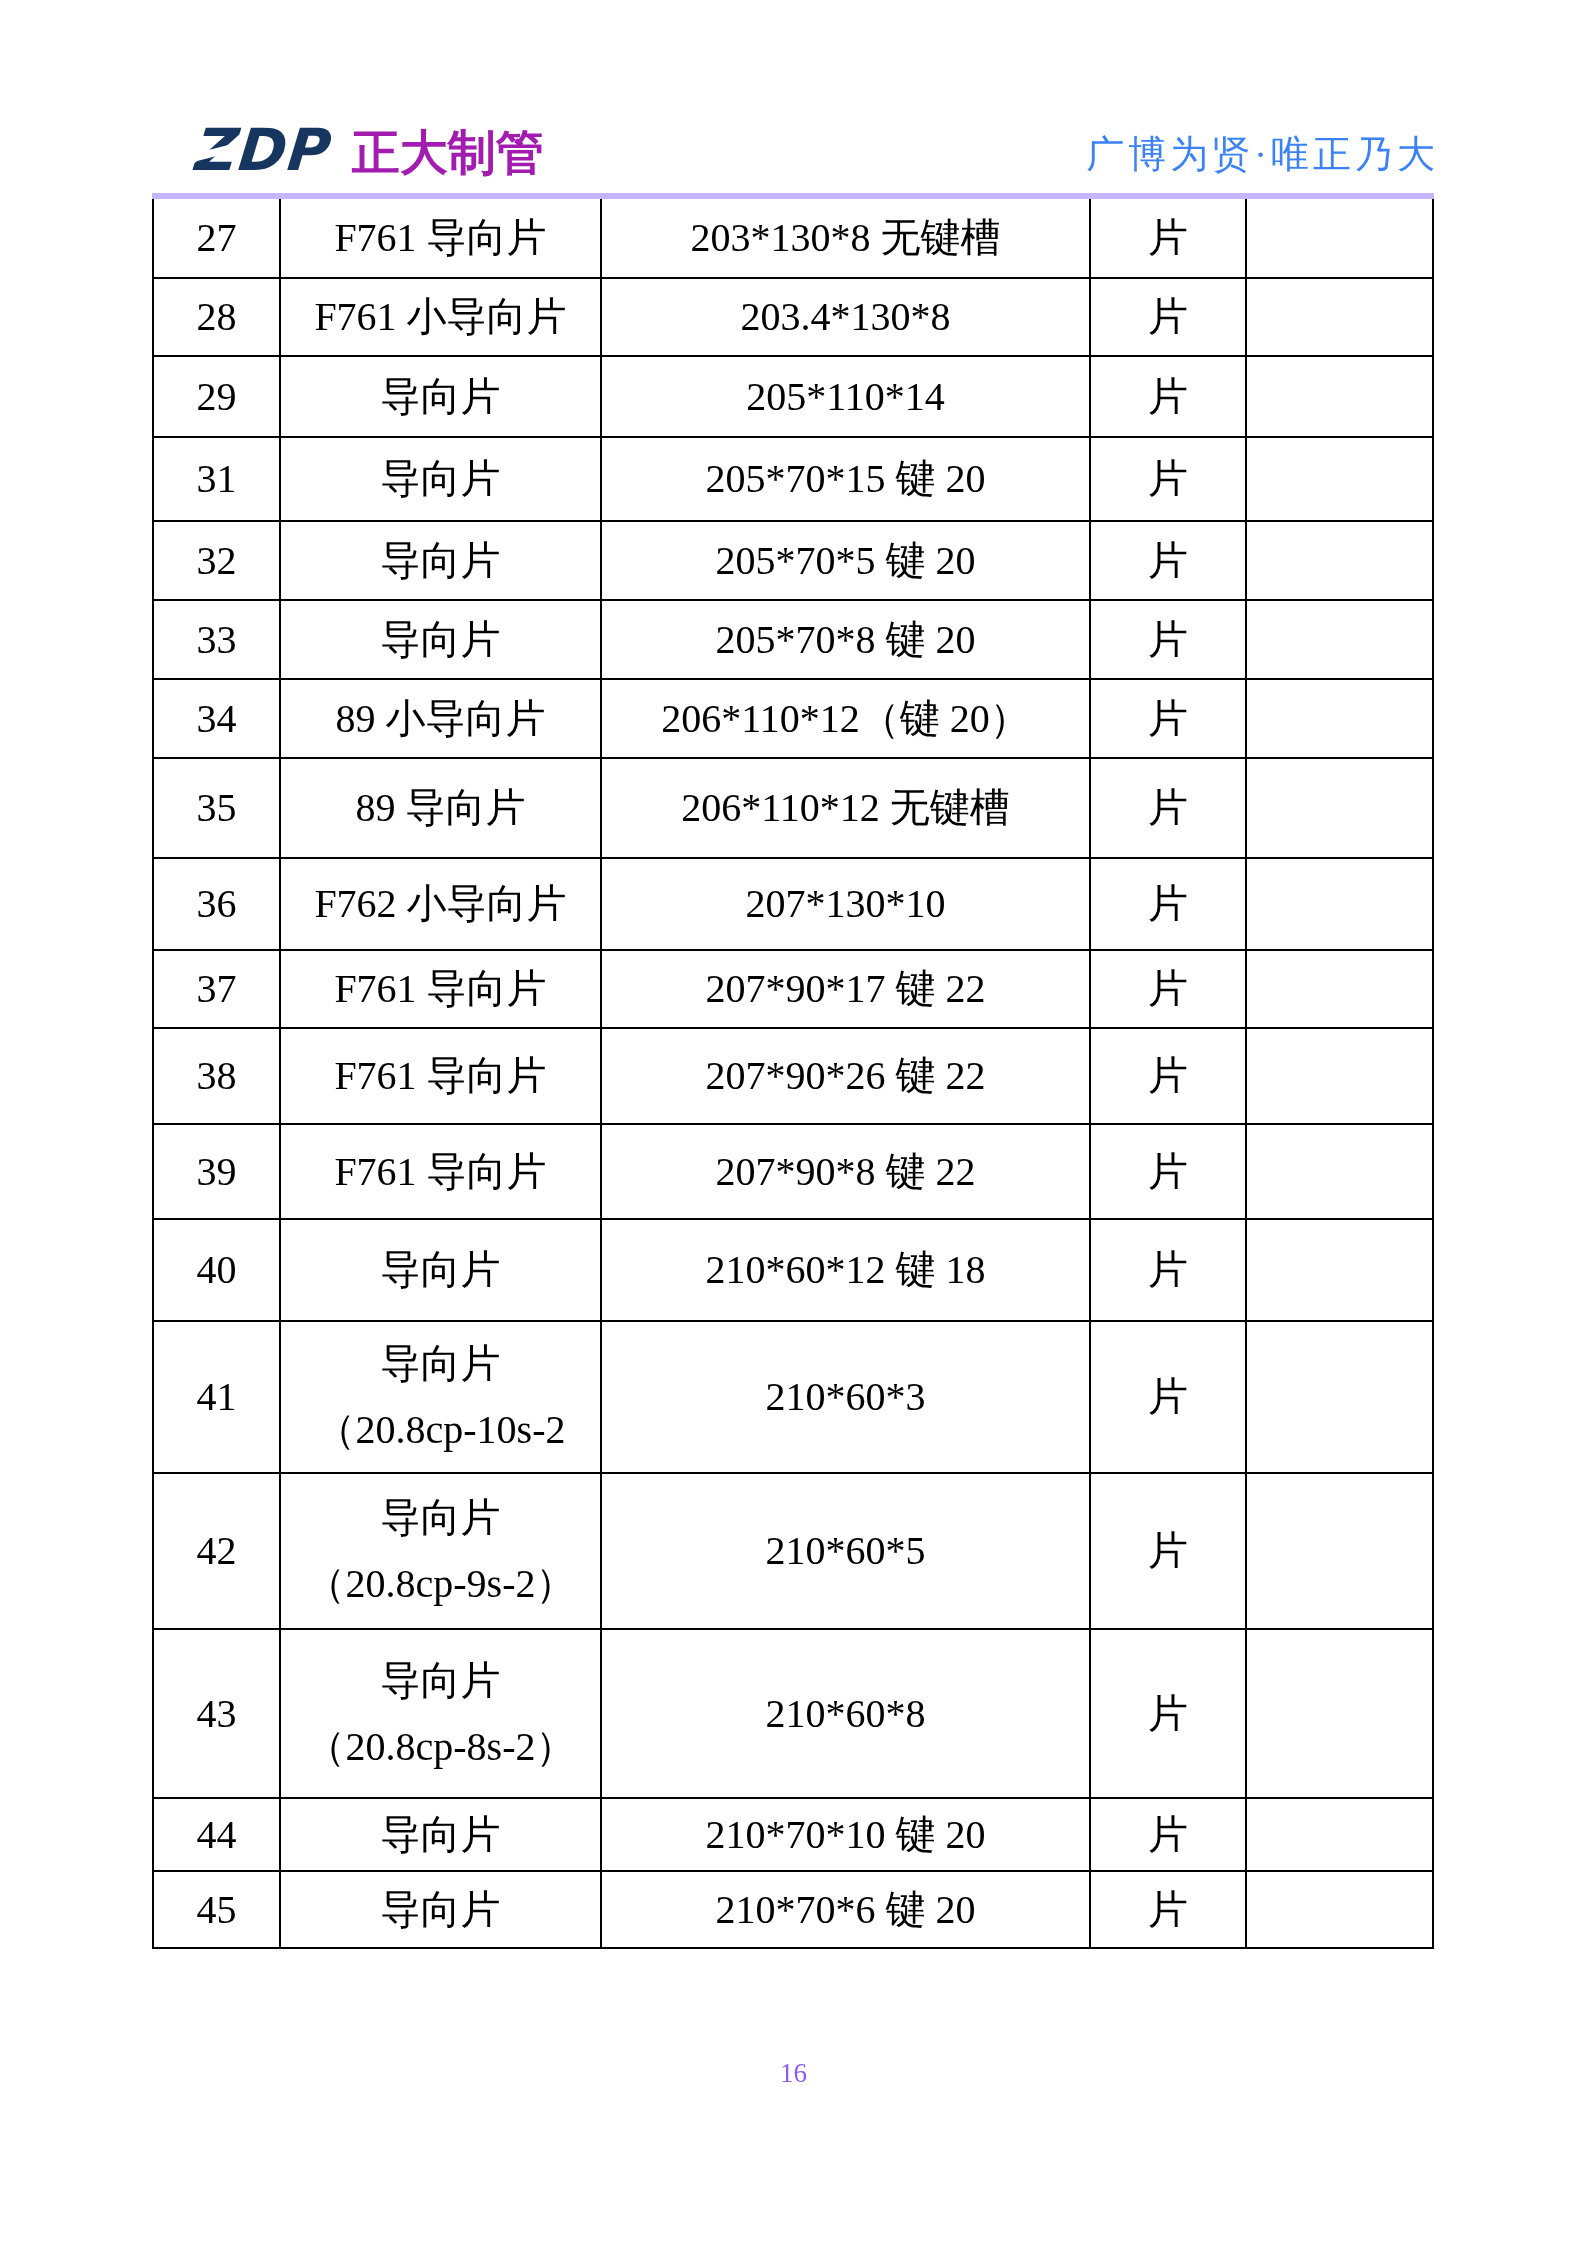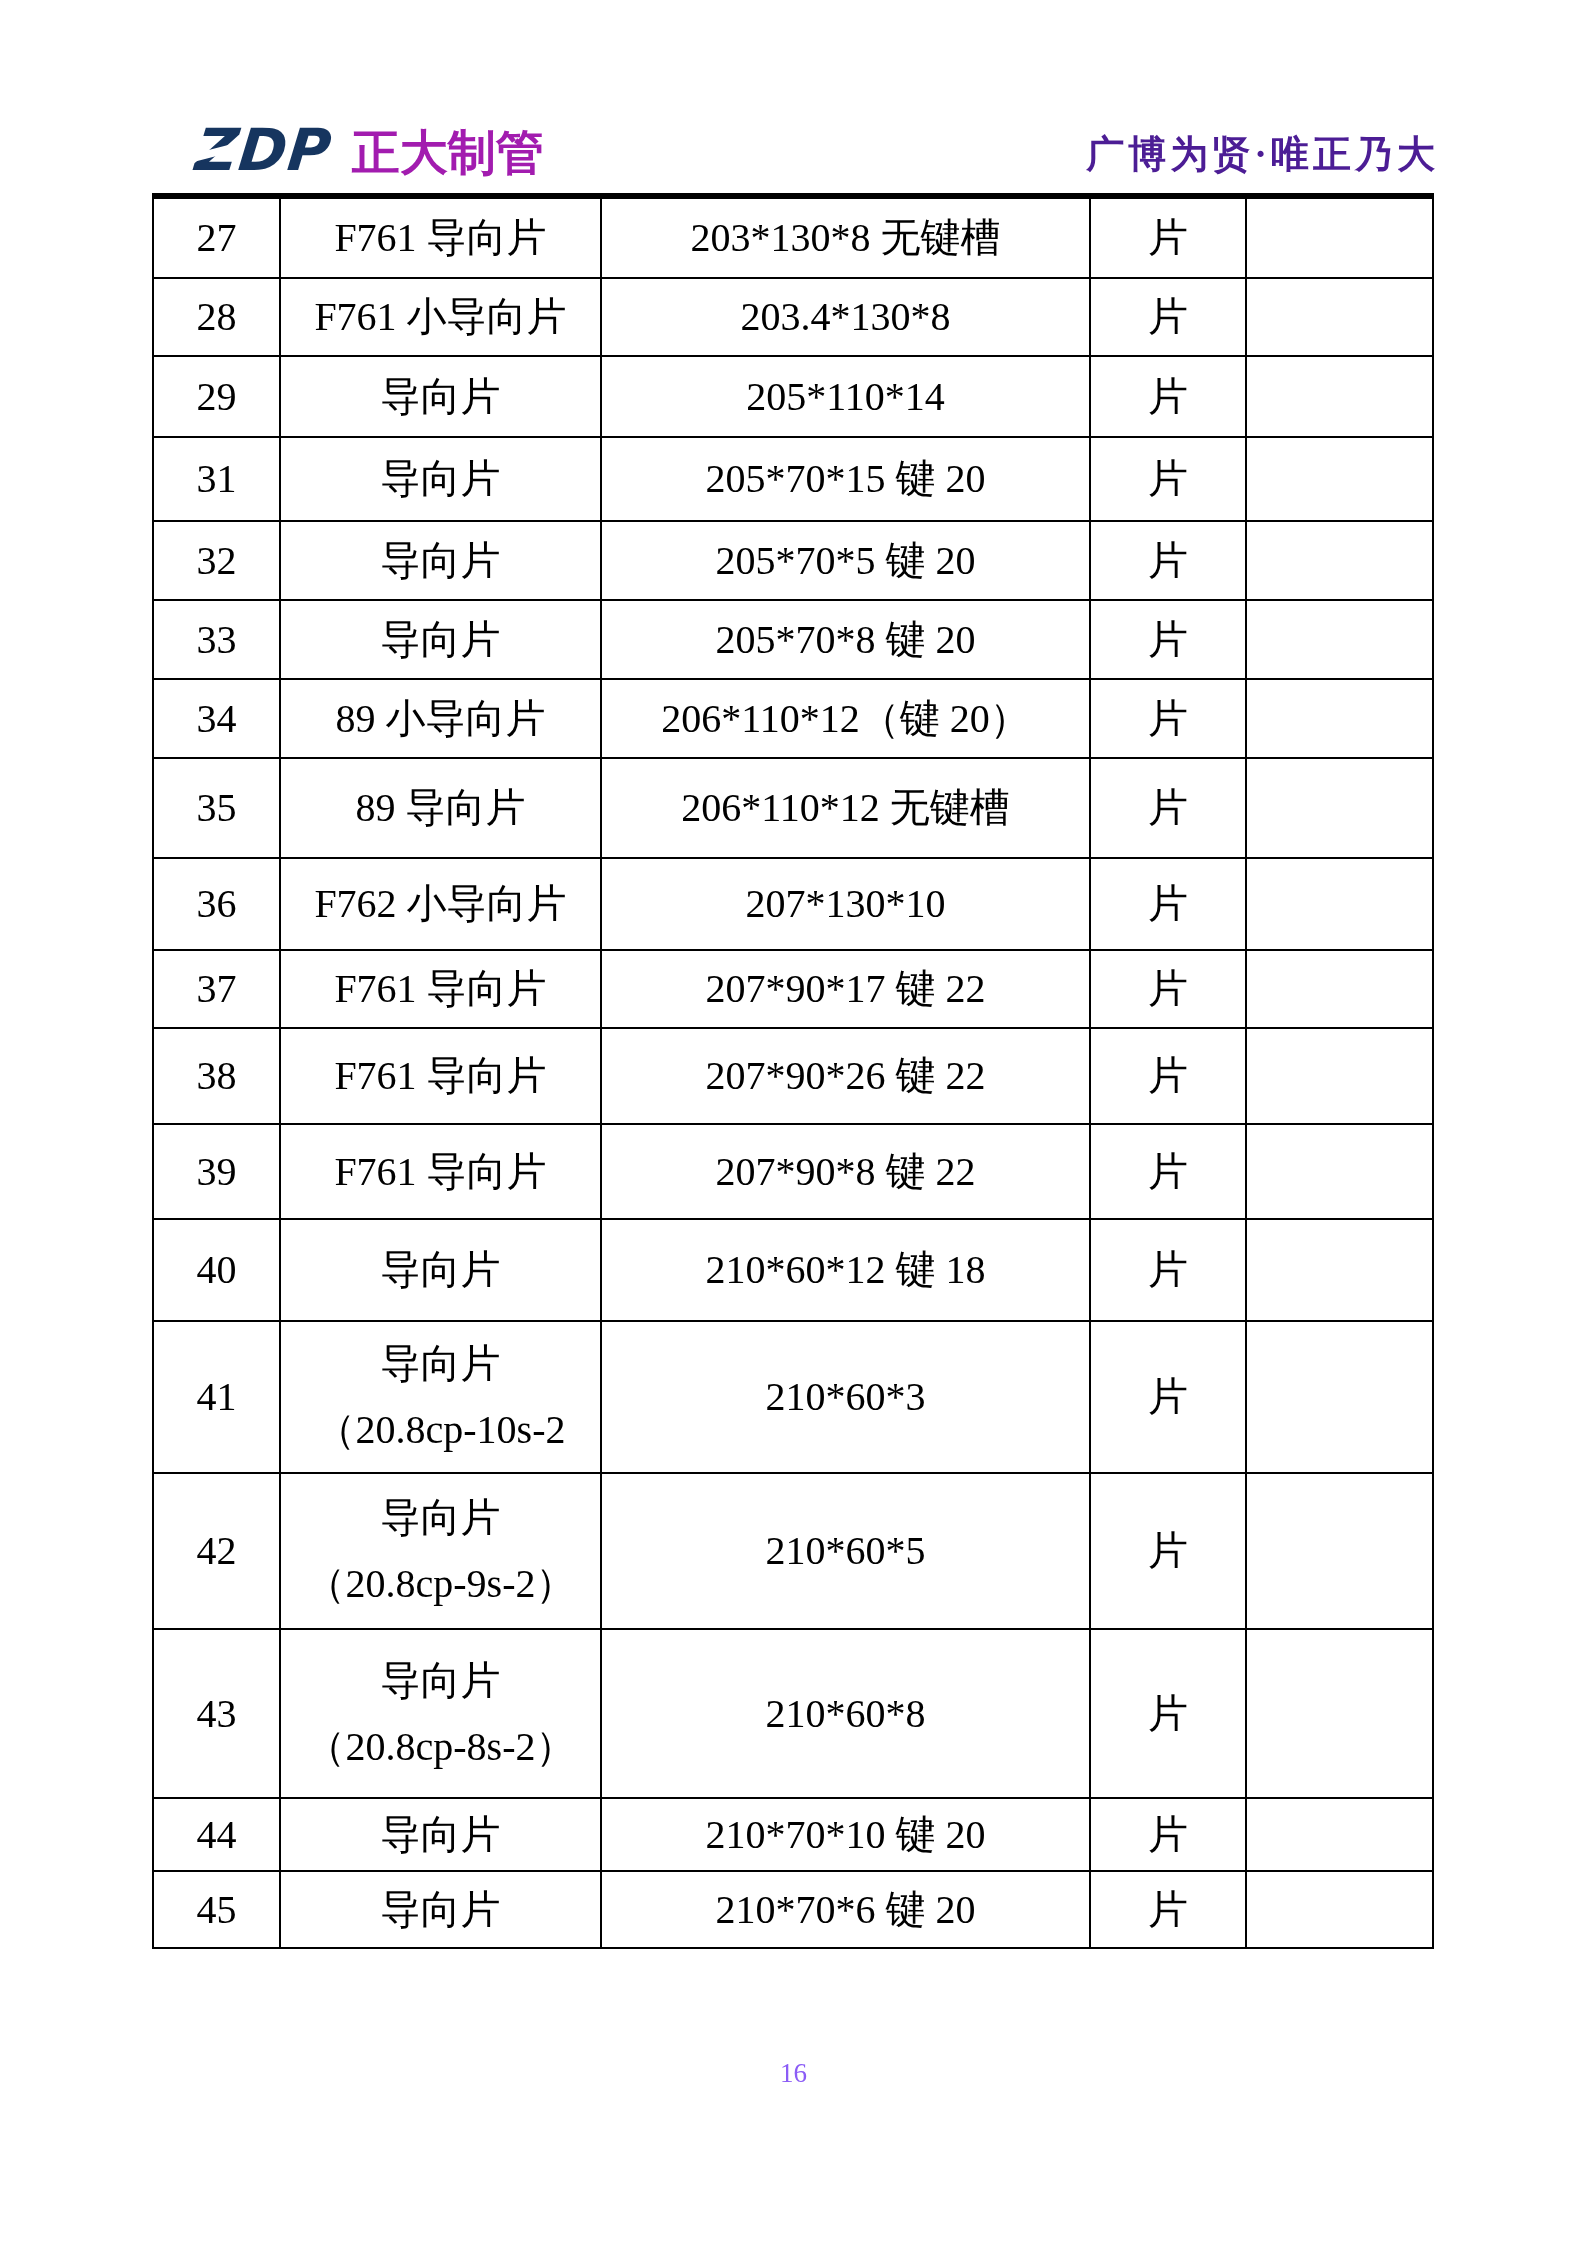--- a/index.html
+++ b/index.html
@@ -34,31 +34,31 @@
   }
   .company{
     font-family:"DejaVu Sans","Liberation Sans",sans-serif;
     font-weight:bold;
     font-size:48px;line-height:52px;
     color:#a21caf;
   }
   .slogan{
     position:absolute;top:132px;right:148px;
     font-size:38px;line-height:44px;
-    font-weight:bold;
+    font-weight:normal;
     letter-spacing:4px;
-    color:#4c1d95;
+    color:#3b82f6;
     text-align:center;
   }
   
   table.parts{
     position:absolute;left:152px;top:193px;
     width:1280px;
     border-collapse:collapse;table-layout:fixed;
-    border-top:6px solid #000000;
+    border-top:6px solid #c4b5fd;
   }
   table.parts td{
     border:2px solid #000;
     text-align:center;vertical-align:middle;
     font-size:40px;line-height:48px;
     padding:0;overflow:hidden;
   }
   .name-stack{display:flex;flex-direction:column;align-items:center;gap:18px;}
   
   .pageno{

